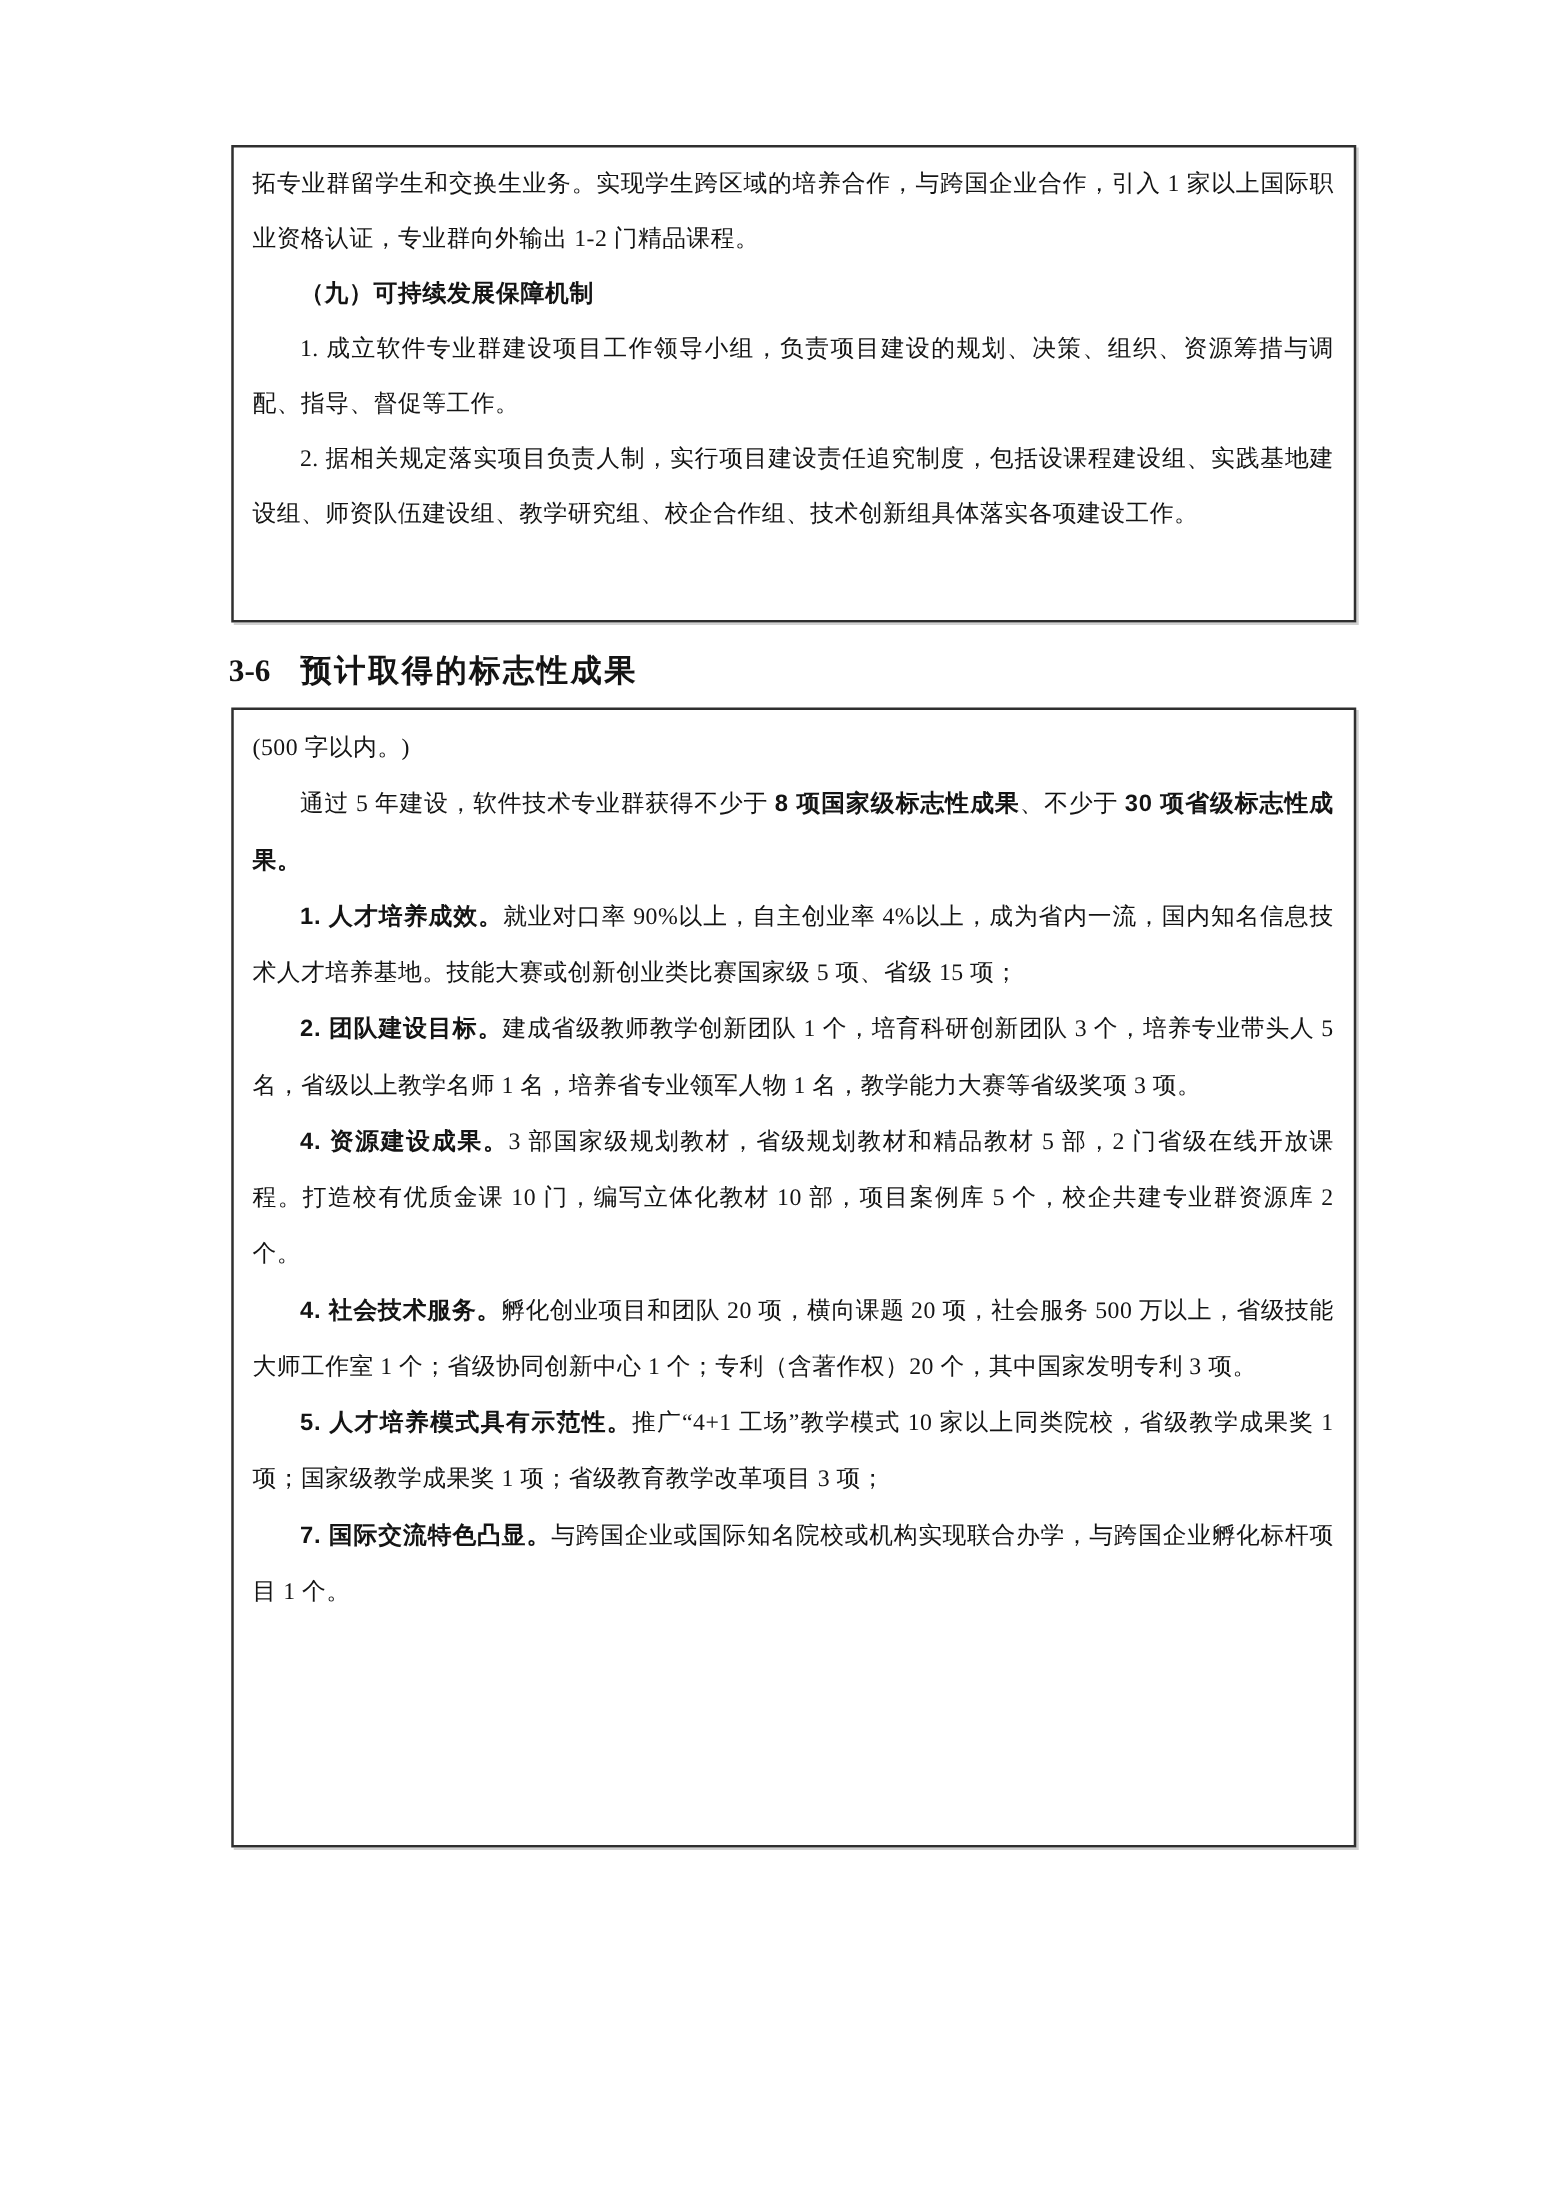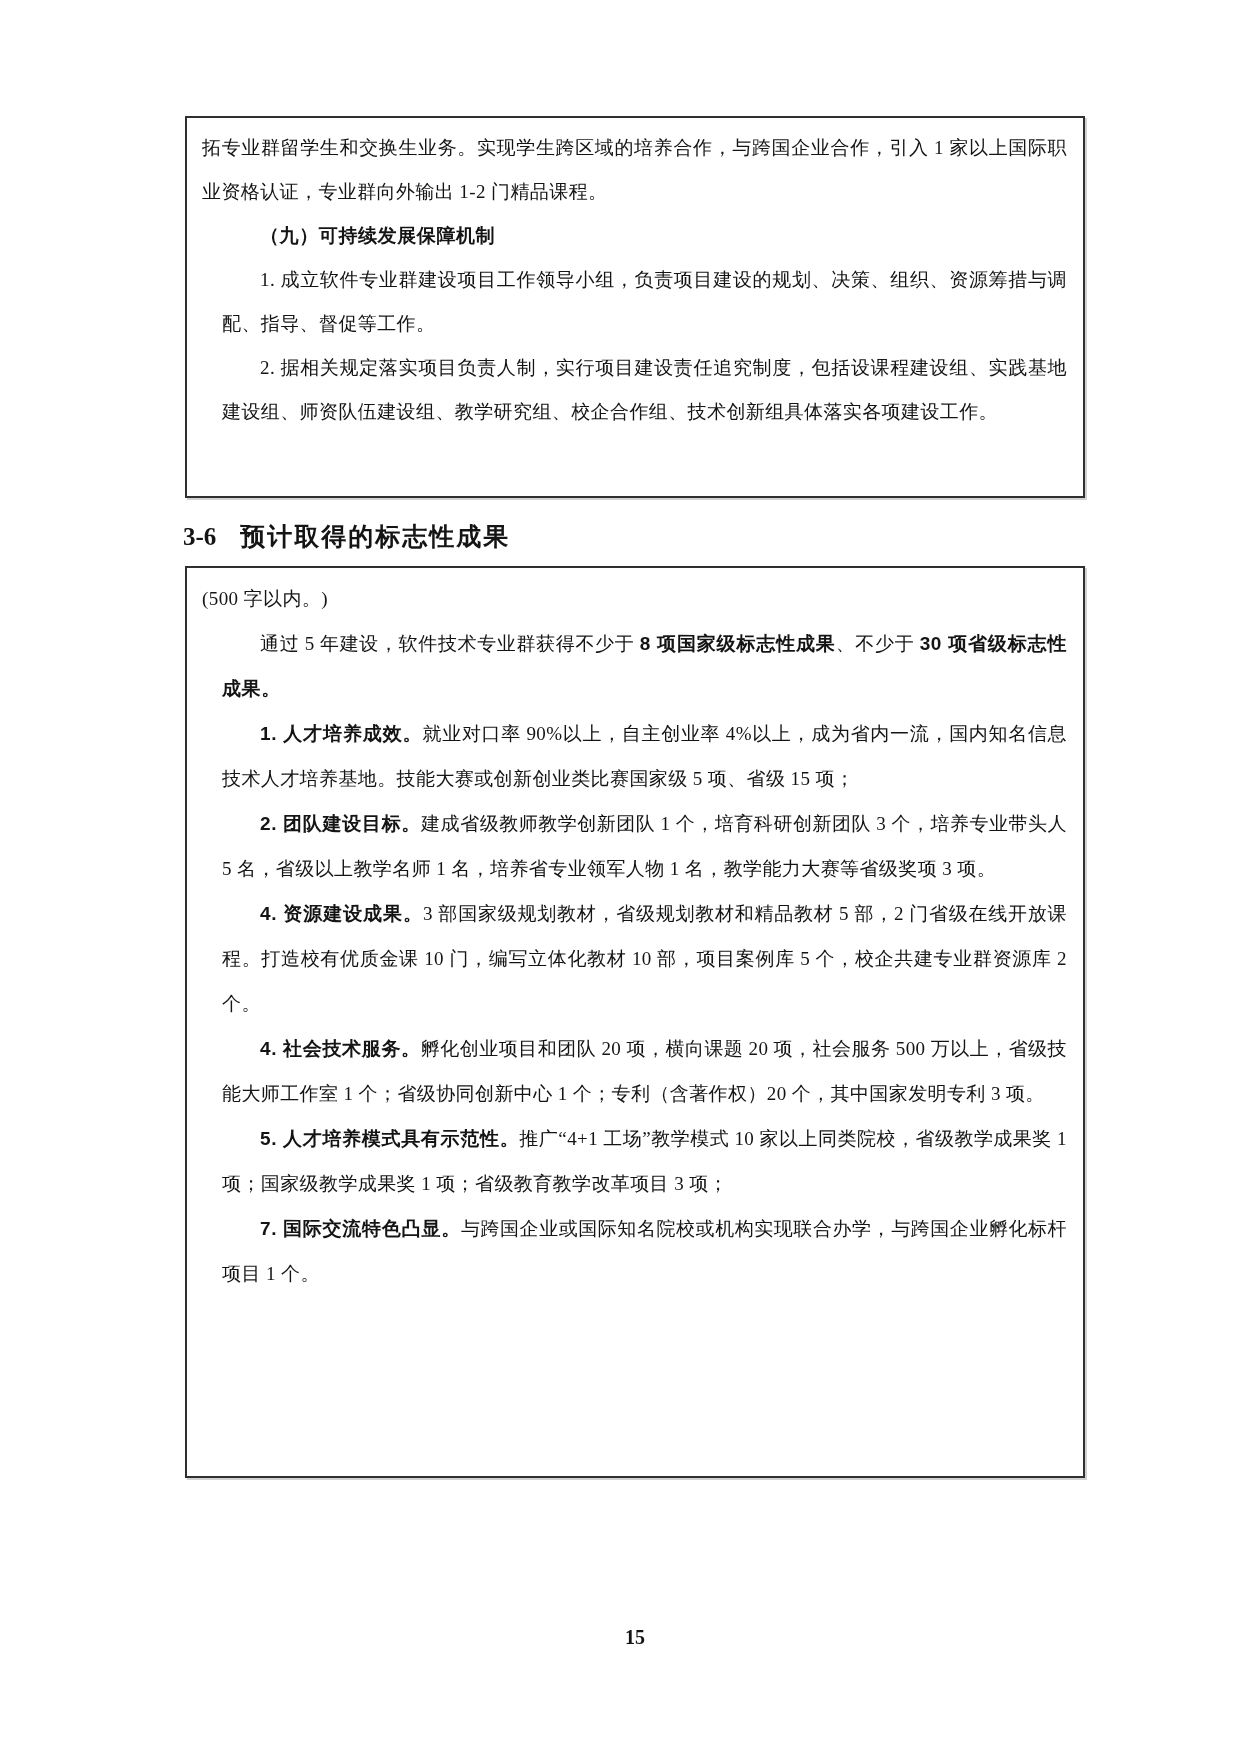--- a/index.html
+++ b/index.html
@@ -28,21 +28,21 @@
     font-size:19px;
     line-height:44px;
   }
   .main-box{
     top:566px;
     height:912px;
     font-size:19px;
     line-height:45px;
   }
   .para{margin:0;letter-spacing:0.4px;}
-  .indent{text-indent:2em;margin-left:20px;}
+  .indent{text-indent:2em;}
   .b{
     font-weight:bold;
     font-family:"Liberation Sans","DejaVu Sans",sans-serif;
     letter-spacing:0.6px;
   }
   .section-heading{
     position:absolute;
     left:171px;
     top:508px;
     margin:12px;
@@ -89,15 +89,14 @@
     <p class="para">(500 字以内。)</p>
     <p class="para indent"><span>通过 5 年建设，软件技术专业群获得不少于 </span><span class="b">8 项国家级标志性成果</span><span>、不少于 </span><span class="b">30 项省级标志性成果。</span></p>
     <p class="para indent"><span class="b">1. 人才培养成效。</span><span>就业对口率 90%以上，自主创业率 4%以上，成为省内一流，国内知名信息技术人才培养基地。技能大赛或创新创业类比赛国家级 5 项、省级 15 项；</span></p>
     <p class="para indent"><span class="b">2. 团队建设目标。</span><span>建成省级教师教学创新团队 1 个，培育科研创新团队 3 个，培养专业带头人 5 名，省级以上教学名师 1 名，培养省专业领军人物 1 名，教学能力大赛等省级奖项 3 项。</span></p>
     <p class="para indent"><span class="b">4. 资源建设成果。</span><span>3 部国家级规划教材，省级规划教材和精品教材 5 部，2 门省级在线开放课程。打造校有优质金课 10 门，编写立体化教材 10 部，项目案例库 5 个，校企共建专业群资源库 2 个。</span></p>
     <p class="para indent"><span class="b">4. 社会技术服务。</span><span>孵化创业项目和团队 20 项，横向课题 20 项，社会服务 500 万以上，省级技能大师工作室 1 个；省级协同创新中心 1 个；专利（含著作权）20 个，其中国家发明专利 3 项。</span></p>
     <p class="para indent"><span class="b">5. 人才培养模式具有示范性。</span><span>推广“4+1 工场”教学模式 10 家以上同类院校，省级教学成果奖 1 项；国家级教学成果奖 1 项；省级教育教学改革项目 3 项；</span></p>
     <p class="para indent"><span class="b">7. 国际交流特色凸显。</span><span>与跨国企业或国际知名院校或机构实现联合办学，与跨国企业孵化标杆项目 1 个。</span></p>
   </section>
 
-  <div class="page-number">15</div>
 
 </div>
 
 </body></html>

